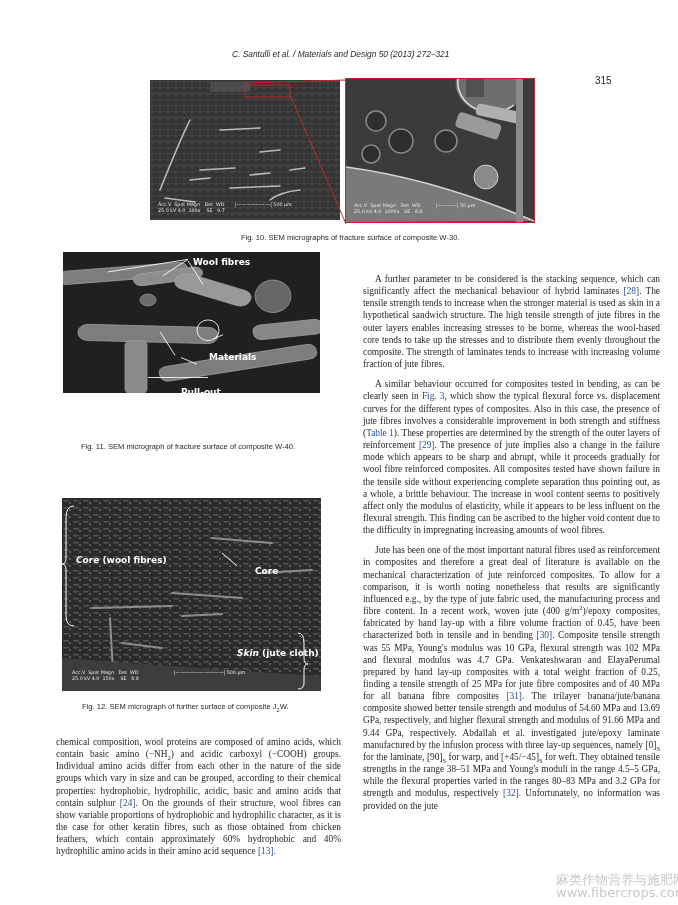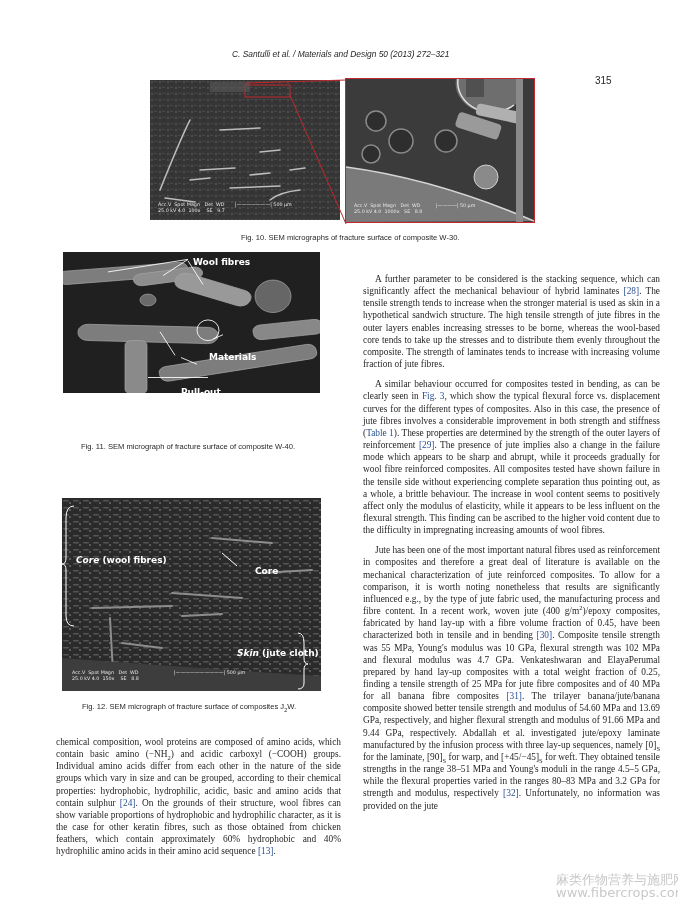--- a/index.html
+++ b/index.html
@@ -164,21 +164,21 @@
   </svg>
   <div class="label it" style="left:14px; top:57px;"><i>Core</i><span style="font-style:normal"> (wool fibres)</span></div>
   <div class="label" style="left:193px; top:68px;">Core</div>
   <div class="label it" style="left:175px; top:150px;"><i>Skin</i><span style="font-style:normal"> (jute cloth)</span></div>
   <div class="sem-meta" style="left:10px; top:172px;"><span>Acc.V  Spot Magn   Det  WD</span>
 <span>25.0 kV 4.0  150x    SE   8.8</span></div>
   <div class="sem-meta" style="left:112px; top:172px;">|——————————| <span>500 μm</span></div>
 </div>
 
 <div class="abs caption" style="left:82px; top:702px;">
-  <b>Fig. 12.</b><span> SEM micrograph of fracture surface of composites J</span><sub style="font-size:5.5px">2</sub><span>W.</span>
+  <b>Fig. 12.</b><span> SEM micrograph of further surface of composite J</span><sub style="font-size:5.5px">2</sub><span>W.</span>
 </div>
 
 <div class="abs col" style="left:48px; top:728px; width:301px;">
   <p><span>chemical composition, wool proteins are composed of amino acids, which contain basic amino (−NH</span><sub>2</sub><span>) and acidic carboxyl (−COOH) groups. Individual amino acids differ from each other in the nature of the side groups which vary in size and can be grouped, according to their chemical properties: hydrophobic, hydrophilic, acidic, basic and amino acids that contain sulphur </span><a class="cite">[24]</a><span>. On the grounds of their structure, wool fibres can show variable proportions of hydrophobic and hydrophilic character, as it is the case for other keratin fibres, such as those obtained from chicken feathers, which contain approximately 60% hydrophobic and 40% hydrophilic amino acids in their amino acid sequence </span><a class="cite">[13]</a><span>.</span></p>
 </div>
 
 <div class="abs col" style="left:355px; top:265px; width:313px;">
   <p class="ind"><span>A further parameter to be considered is the stacking sequence, which can significantly affect the mechanical behaviour of hybrid laminates </span><a class="cite">[28]</a><span>. The tensile strength tends to increase when the stronger material is used as skin in a hypothetical sandwich structure. The high tensile strength of jute fibres in the outer layers enables increasing stresses to be borne, whereas the wool-based core tends to take up the stresses and to distribute them evenly throughout the composite. The strength of laminates tends to increase with increasing volume fraction of jute fibres.</span></p>
   <p class="ind"><span>A similar behaviour occurred for composites tested in bending, as can be clearly seen in </span><a class="cite">Fig. 3</a><span>, which show the typical flexural force vs. displacement curves for the different types of composites. Also in this case, the presence of jute fibres involves a considerable improvement in both strength and stiffness (</span><a class="cite">Table 1</a><span>). These properties are determined by the strength of the outer layers of reinforcement </span><a class="cite">[29]</a><span>. The presence of jute implies also a change in the failure mode which appears to be sharp and abrupt, while it proceeds gradually for wool fibre reinforced composites. All composites tested have shown failure in the tensile side without experiencing complete separation thus pointing out, as a whole, a brittle behaviour. The increase in wool content seems to positively affect only the modulus of elasticity, while it appears to be less influent on the flexural strength. This finding can be ascribed to the higher void content due to the difficulty in impregnating increasing amounts of wool fibres.</span></p>
   <p class="ind"><span>Jute has been one of the most important natural fibres used as reinforcement in composites and therefore a great deal of literature is available on the mechanical characterization of jute reinforced composites. To allow for a comparison, it is worth noting nonetheless that results are significantly influenced e.g., by the type of jute fabric used, the manufacturing process and fibre content. In a recent work, woven jute (400 g/m</span><sup>2</sup><span>)/epoxy composites, fabricated by hand lay-up with a fibre volume fraction of 0.45, have been characterized both in tensile and in bending </span><a class="cite">[30]</a><span>. Composite tensile strength was 55 MPa, Young's modulus was 10 GPa, flexural strength was 102 MPa and flexural modulus was 4.7 GPa. Venkateshwaran and ElayaPerumal prepared by hand lay-up composites with a total weight fraction of 0.25, finding a tensile strength of 25 MPa for jute fibre composites and of 40 MPa for all banana fibre composites </span><a class="cite">[31]</a><span>. The trilayer banana/jute/banana composite showed better tensile strength and modulus of 54.60 MPa and 13.69 GPa, respectively, and higher flexural strength and modulus of 91.66 MPa and 9.44 GPa, respectively. Abdallah et al. investigated jute/epoxy laminate manufactured by the infusion process with three lay-up sequences, namely [0]</span><sub>S</sub><span> for the laminate, [90]</span><sub>S</sub><span> for warp, and [+45/−45]</span><sub>S</sub><span> for weft. They obtained tensile strengths in the range 38–51 MPa and Young's moduli in the range 4.5–5 GPa, while the flexural properties varied in the ranges 80–83 MPa and 3.2 GPa for strength and modulus, respectively </span><a class="cite">[32]</a><span>. Unfortunately, no information was provided on the jute</span></p>

